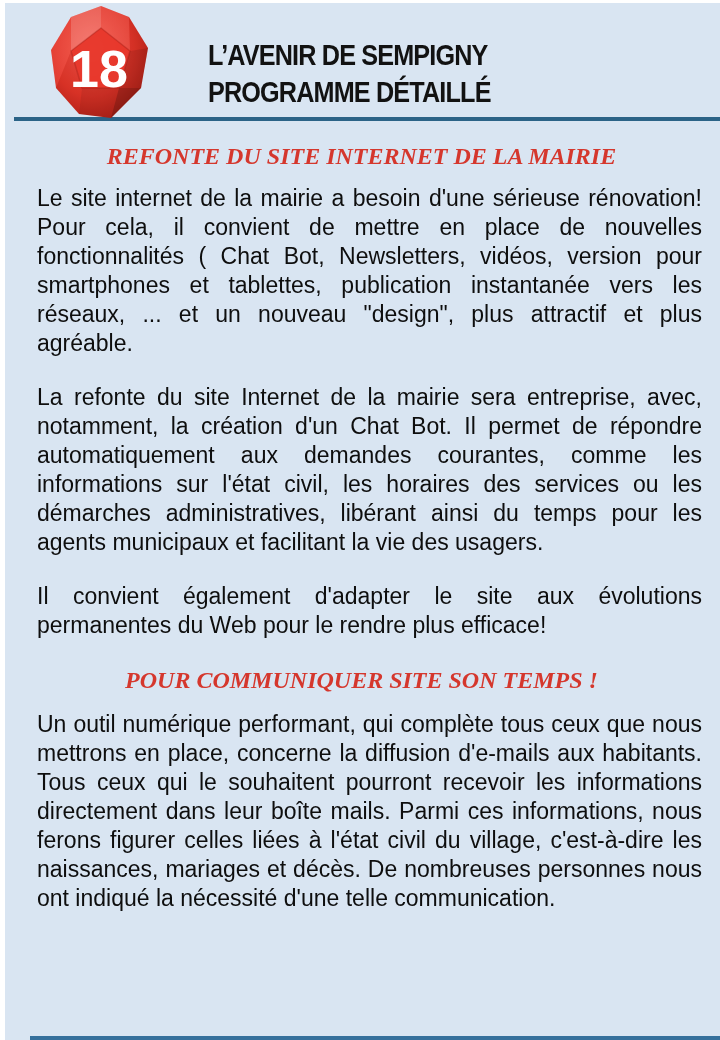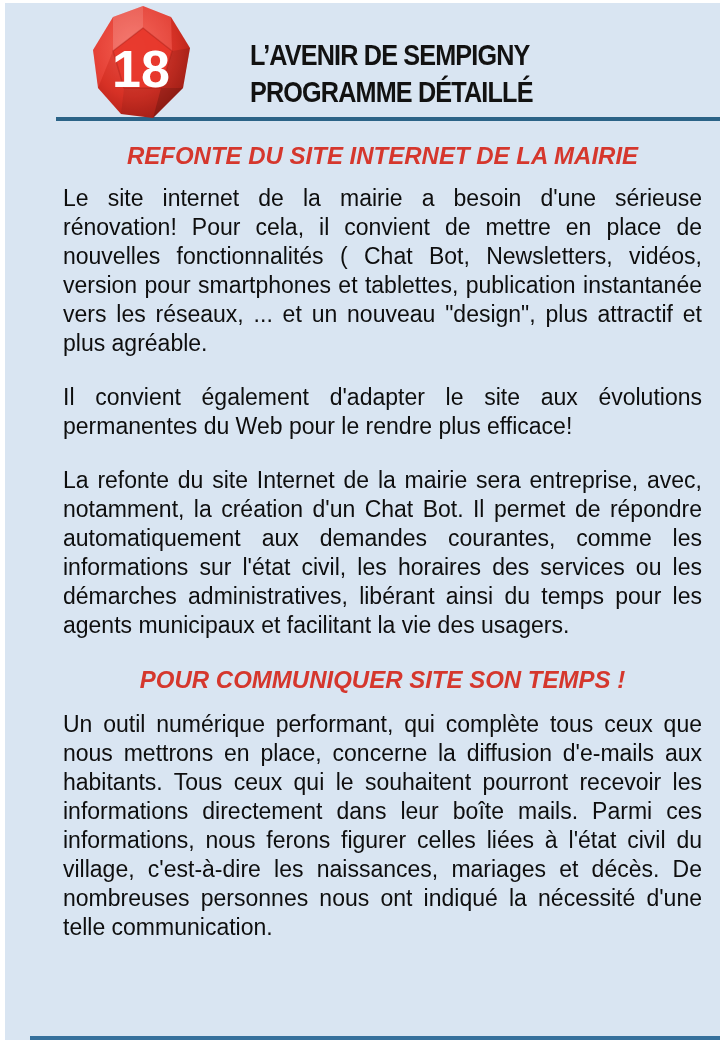--- a/index.html
+++ b/index.html
@@ -7,21 +7,20 @@
     position:relative;
     width:720px;height:1040px;
     background:#ffffff;
     overflow:hidden;
     font-family:"Liberation Sans", sans-serif;
   }
   .panel{
     position:absolute;
     left:5px;top:3px;right:0;bottom:0;
     background:#d9e5f2;
-    padding-left:42px;
   }
   
   .header{position:relative;height:114px;}
   .badge{position:absolute;left:44px;top:1px;width:104px;height:118px;}
   .title{
     position:absolute;left:203px;top:33px;
     color:#121212;font-weight:bold;
     font-size:30px;line-height:37px;
     letter-spacing:-1px;white-space:nowrap;
     transform:scaleX(0.84);transform-origin:left top;
@@ -30,27 +29,28 @@
     margin-left:9px;height:4px;background:#2b6387;
   }
   
   .content{padding:0 18px 0 16px;}
   .section-heading{
     color:#d5372d;
     font-weight:bold;font-style:italic;
     font-size:24px;line-height:30px;
     text-align:center;
     margin:20px 0 13px 0;
+    font-family:Liberation Serif, serif;
   }
   .section-heading.second{margin:25px 0 15px 0;}
   p.body-par{
     color:#0e0e0e;
     font-size:23px;line-height:29px;
     text-align:justify;
-    margin:0 0 25px 0;
+    margin:0 0 25px 16px;
   }
   p.body-par.italic{}
   
   .bottom-bar{
     position:absolute;bottom:0;left:25px;right:0;height:4px;
     background:#35709c;
   }
 </style>
 </head>
 <body>
@@ -87,23 +87,23 @@
     </div>
 
     <div class="rule"></div>
 
     <div class="content">
 
       <div class="section-heading">REFONTE DU SITE INTERNET DE LA MAIRIE</div>
 
       <p class="body-par">Le site internet de la mairie a besoin d'une sérieuse rénovation! Pour cela, il convient de mettre en place de nouvelles fonctionnalités ( Chat Bot, Newsletters, vidéos, version pour smartphones et tablettes, publication instantanée vers les réseaux, ... et un nouveau "design", plus attractif et plus agréable.</p>
 
+      <p class="body-par">La refonte du site Internet de la mairie sera entreprise, avec, notamment, la création d'un Chat Bot. Il permet de répondre automatiquement aux demandes courantes, comme les informations sur l'état civil, les horaires des services ou les démarches administratives, libérant ainsi du temps pour les agents municipaux et facilitant la vie des usagers.</p>
+
       <p class="body-par">Il convient également d'adapter le site aux évolutions permanentes du Web pour le rendre plus efficace!</p>
-
-      <p class="body-par">La refonte du site Internet de la mairie sera entreprise, avec, notamment, la création d'un Chat Bot. Il permet de répondre automatiquement aux demandes courantes, comme les informations sur l'état civil, les horaires des services ou les démarches administratives, libérant ainsi du temps pour les agents municipaux et facilitant la vie des usagers.</p>
 
       <div class="section-heading second">POUR COMMUNIQUER SITE SON TEMPS !</div>
 
       <p class="body-par italic">Un outil numérique performant, qui complète tous ceux que nous mettrons en place, concerne la diffusion d'e-mails aux habitants. Tous ceux qui le souhaitent pourront recevoir les informations directement dans leur boîte mails. Parmi ces informations, nous ferons figurer celles liées à l'état civil du village, c'est-à-dire les naissances, mariages et décès. De nombreuses personnes nous ont indiqué la nécessité d'une telle communication.</p>
 
     </div>
 
     <div class="bottom-bar"></div>
   </div>
 </div>

